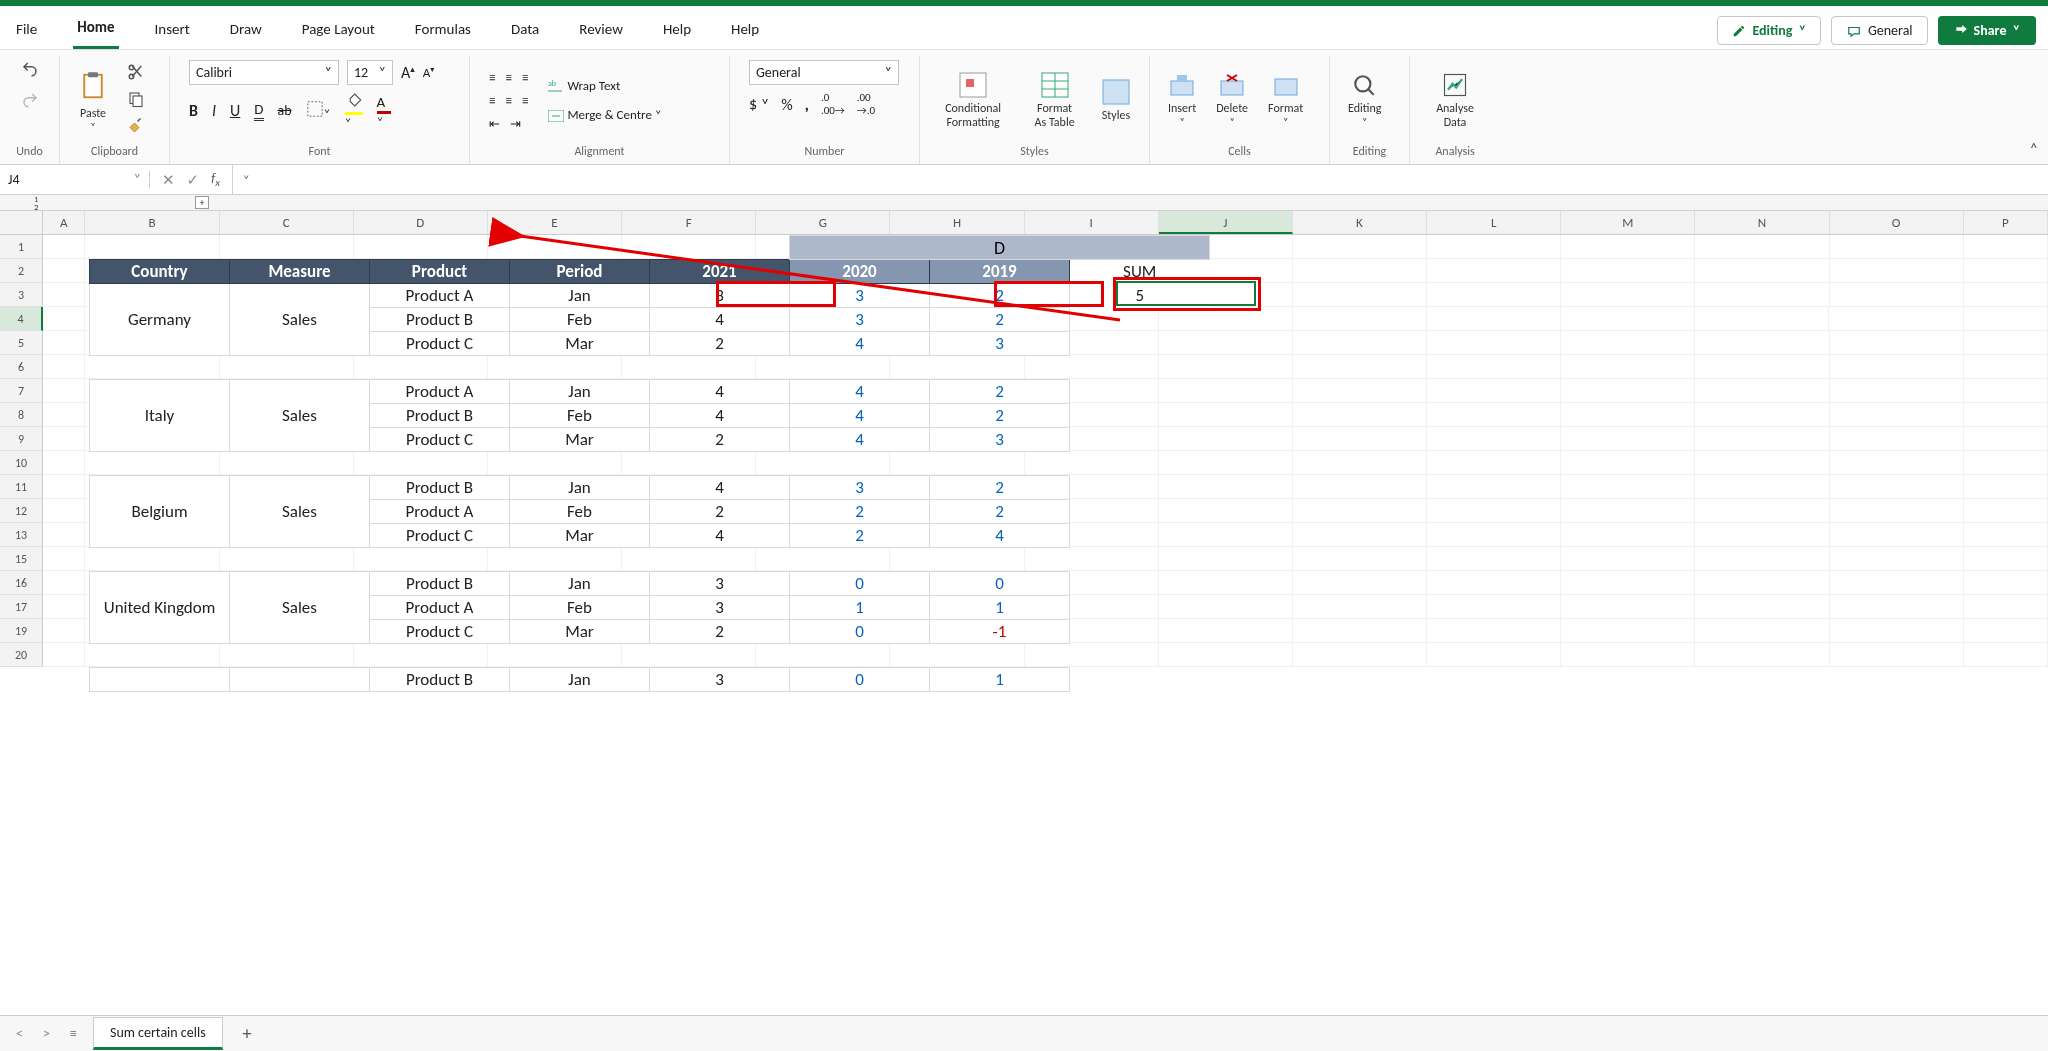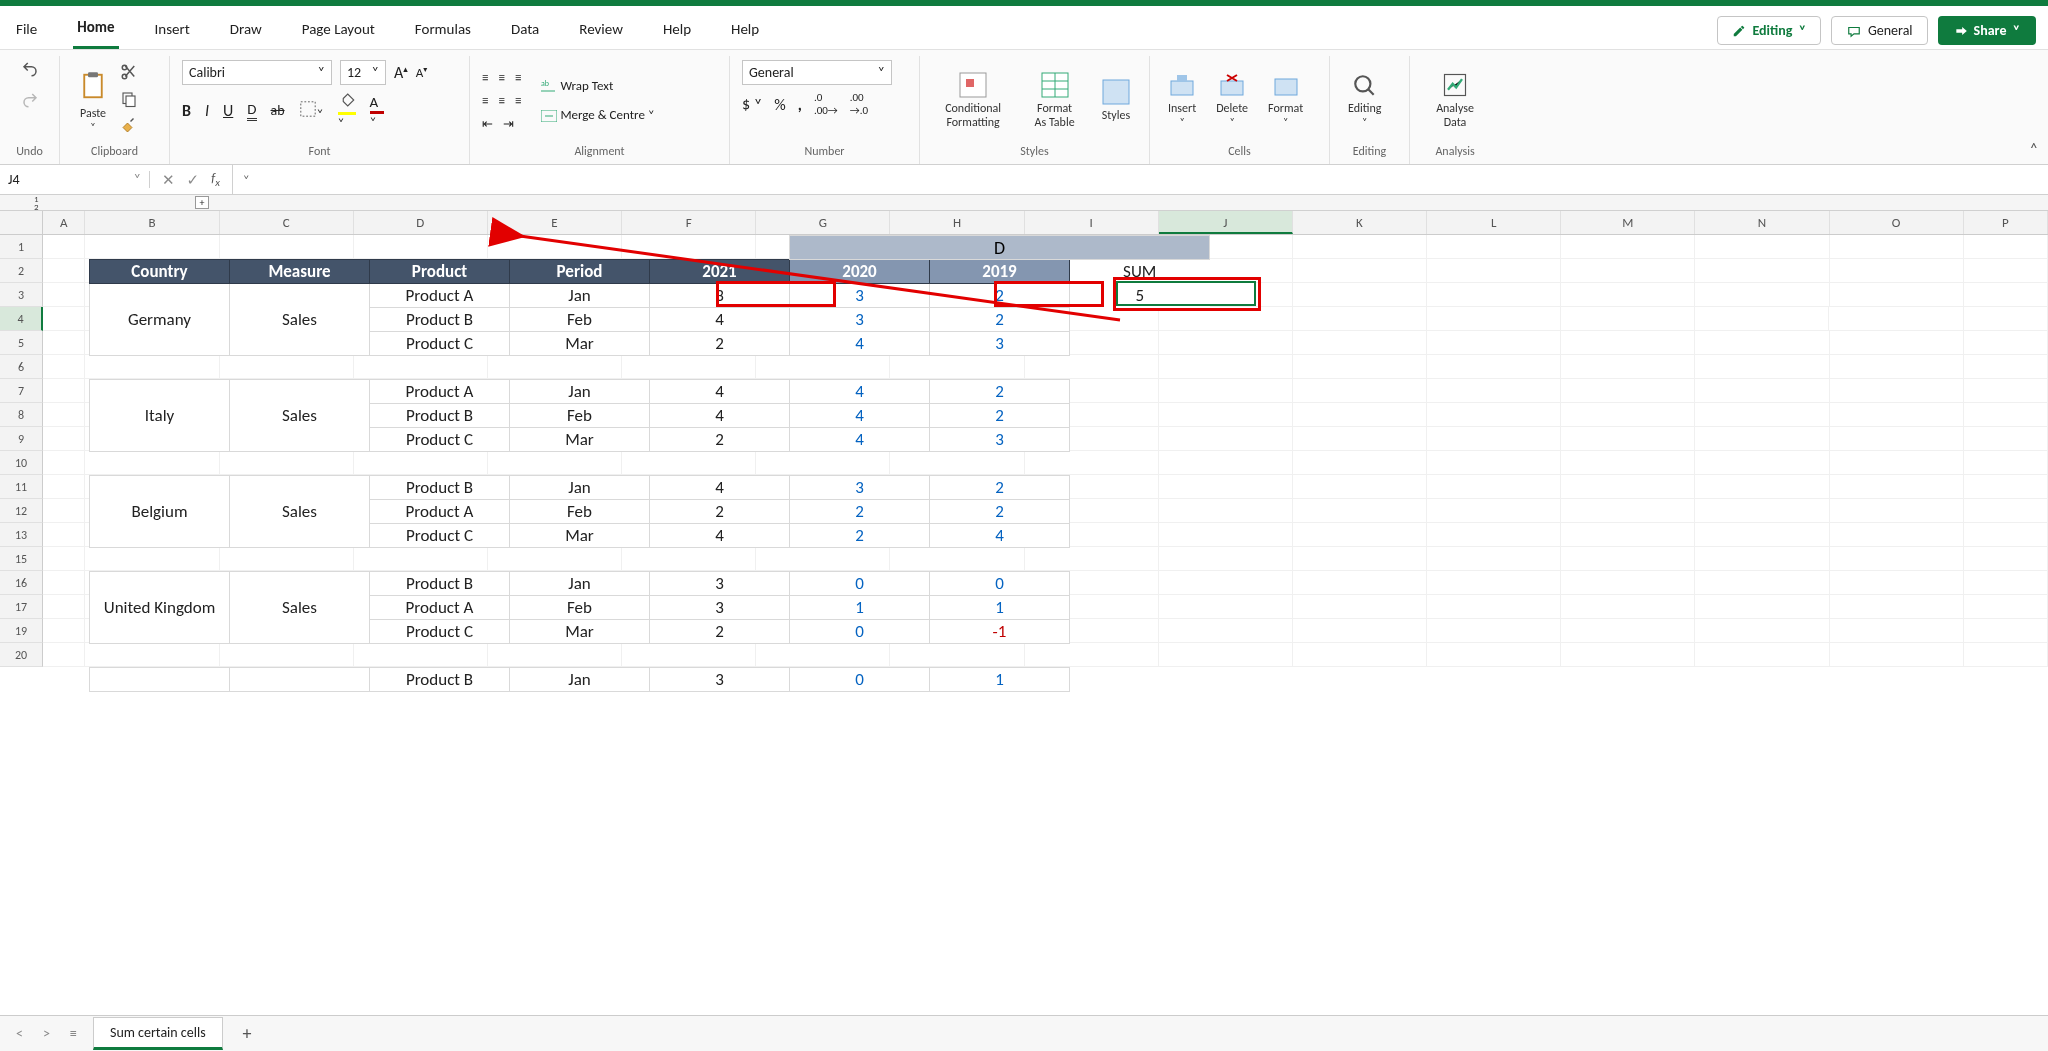--- a/index.html
+++ b/index.html
@@ -6,34 +6,34 @@
   body { font-family: "Segoe UI", Calibri, Arial, sans-serif; font-size: 13px; color: #222; background: #fff; width:2048px; overflow:hidden;}
   
   .titlebar { height: 6px; background: #0f7b3e; }
   
   .ribbon-tabs { display: flex; align-items: center; padding: 6px 12px 0 12px; gap: 32px; border-bottom:1px solid #e1e1e1;}
   .ribbon-tabs .tab { padding: 6px 4px 10px 4px; font-size: 15px; color:#222; cursor:pointer;}
   .ribbon-tabs .tab.active { font-weight:700; border-bottom: 3px solid #0f7b3e; }
   .ribbon-right { margin-left:auto; display:flex; gap:10px; align-items:center;}
   .btn-outline-green { border:1px solid #c5c5c5; background:#fff; padding:5px 14px; border-radius:4px; display:flex; gap:6px; align-items:center; color:#0f7b3e; font-weight:600; font-size:14px;}
   .btn-outline { border:1px solid #c5c5c5; background:#fff; padding:5px 14px; border-radius:4px; display:flex; gap:6px; align-items:center; font-size:14px;}
-  .btn-green { background:#0f7b3e; color:#fff; padding:6px 16px; border-radius:4px; display:flex; gap:6px; align-items:center; font-weight:600; font-size:14px;}
+  .btn-green { background:#0f7b3e; color:#fff; padding:6px 16px; border-radius:4px; display:flex; gap:6px; font-weight:600; font-size:14px;}
   
   .ribbon-body { display:flex; align-items:stretch; border-bottom:1px solid #d0d0d0; padding:6px 0 0 0; background:#fafafa; position:relative;}
   .ribbon-group { padding:4px 12px 2px 12px; border-right:1px solid #e1e1e1; display:flex; flex-direction:column; justify-content:space-between;}
   .ribbon-group .rg-content { display:flex; align-items:center; gap:6px; height:80px;}
   .ribbon-group .rg-label { text-align:center; font-size:12px; color:#666; padding:4px 0;}
   .iconbtn { display:flex; flex-direction:column; align-items:center; justify-content:center; padding:2px 6px; cursor:pointer;}
   .iconbtn svg { display:block;}
   .small-label {font-size:12px; text-align:center; color:#333; margin-top:2px;}
   .font-box { border:1px solid #c5c5c5; background:#fff; padding:3px 6px; font-size:14px; width:150px; display:flex; align-items:center; justify-content:space-between;}
   .size-box { border:1px solid #c5c5c5; background:#fff; padding:3px 6px; font-size:14px; width:46px; display:flex; align-items:center; justify-content:space-between;}
   .num-box { border:1px solid #c5c5c5; background:#fff; padding:3px 6px; font-size:14px; width:150px; display:flex; align-items:center; justify-content:space-between;}
   .fmt-row { display:flex; gap:8px; align-items:center;}
-  .fmt-col { display:flex; flex-direction:column; gap:6px;}
+  .fmt-col { display:flex; flex-direction:column; gap:6px;margin-left:7px;}
   .mini { font-size:13px;}
   .chev-collapse{position:absolute; right:10px; bottom:6px; font-size:16px; color:#555;}
   
   .fbar-row { display:flex; align-items:center; border-bottom:1px solid #d0d0d0; height:30px;}
   .namebox { width:150px; border-right:1px solid #d0d0d0; padding:0 8px; display:flex; align-items:center; justify-content:space-between; font-size:14px;}
   .fx-controls { display:flex; align-items:center; gap:12px; padding:0 12px; border-right:1px solid #d0d0d0; height:100%;}
   .fx-controls .sym { color:#8a8a8a; font-size:15px;}
   .fx-label { font-style:italic; font-size:13px; color:#555;}
   .formula-input { flex:1; padding:0 10px; font-size:15px; font-family:Calibri,Arial,sans-serif;}
   .fbar-expand { padding:0 10px; color:#666;}

